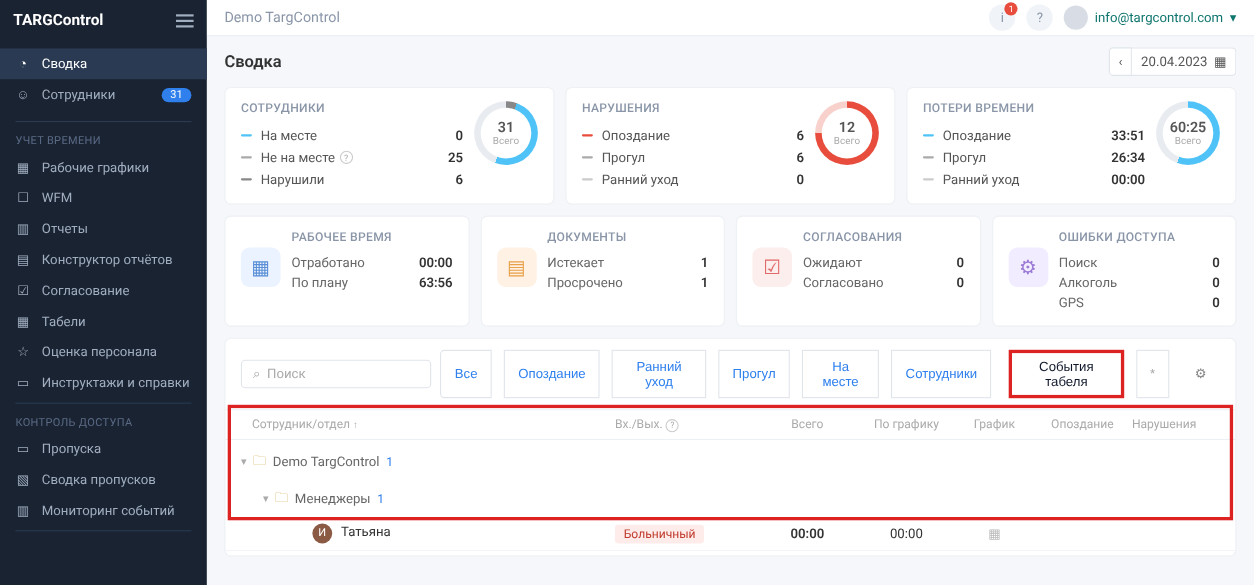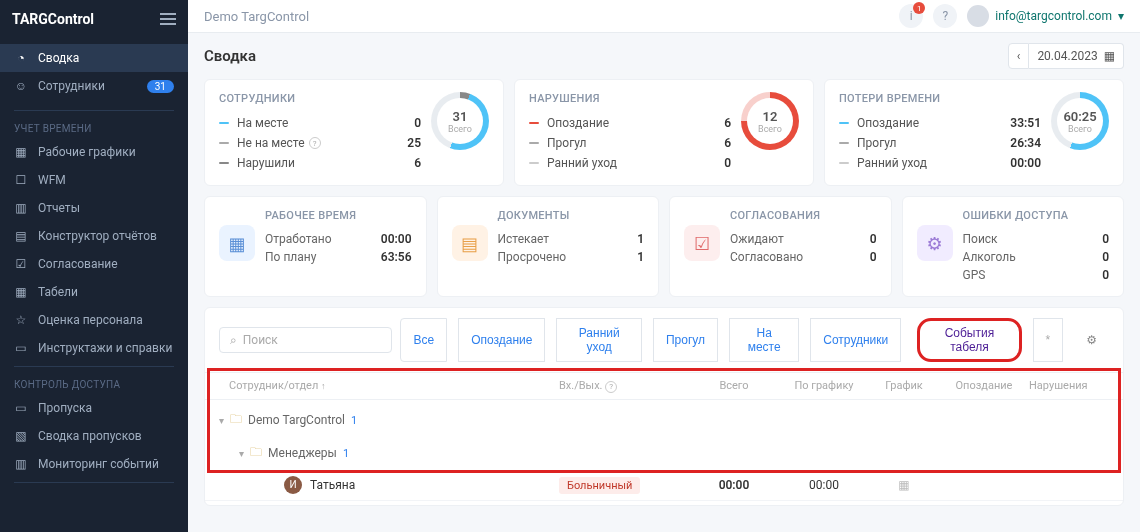--- a/index.html
+++ b/index.html
@@ -59,21 +59,21 @@
 .kv { display: flex; justify-content: space-between; font-size: 12px; padding: 2px 0; }
 .kv .k { color: #666; }
 .kv .v { font-weight: 600; color: #333; }
 
 .table-card { background: #fff; border-radius: 6px; border: 1px solid #edf0f4; position: relative; }
 .table-toolbar { display: flex; align-items: center; padding: 10px 14px; gap: 8px; }
 .search { border: 1px solid #e0e5eb; border-radius: 4px; padding: 5px 10px; display: flex; align-items: center; gap: 6px; width: 180px; color: #aaa; font-size: 12px; }
 .filter-btns { margin-left: auto; display: flex; gap: 12px; }
 .fbtn { border: 1px solid #e0e5eb; background: #fff; padding: 6px 12px; font-size: 12px; color: #2f80ed; cursor: pointer; margin-left: -1px; }
 .fbtn:first-child { border-radius: 4px 0 0 4px; margin-left: 0; }
-.fbtn.events { color: #4c1d95; border: 3px solid #d22; border-radius: 14px; padding: 5px 10px; margin-left: 4px; }
+.fbtn.events { color: #0f172a; border: 3px solid #d22; border-radius: 0; padding: 5px 10px; margin-left: 4px; }
 .fbtn.star { border-radius: 0; color: #aaa; }
 .fbtn.gear { border-radius: 0 4px 4px 0; color: #888; border: none; background: transparent; }
 
 .tbl-head { display: flex; padding: 6px 14px; font-size: 11px; color: #aaa; border-top: 1px solid #edf0f4; border-bottom: 1px solid #edf0f4; }
 .col-emp { flex: 0 0 340px; padding-left: 10px; }
 .col-io { flex: 0 0 130px; }
 .col-total { flex: 0 0 90px; text-align: center; }
 .col-plan { flex: 0 0 90px; text-align: center; }
 .col-sched { flex: 0 0 70px; text-align: center; }
 .col-late { flex: 0 0 90px; text-align: center; }

